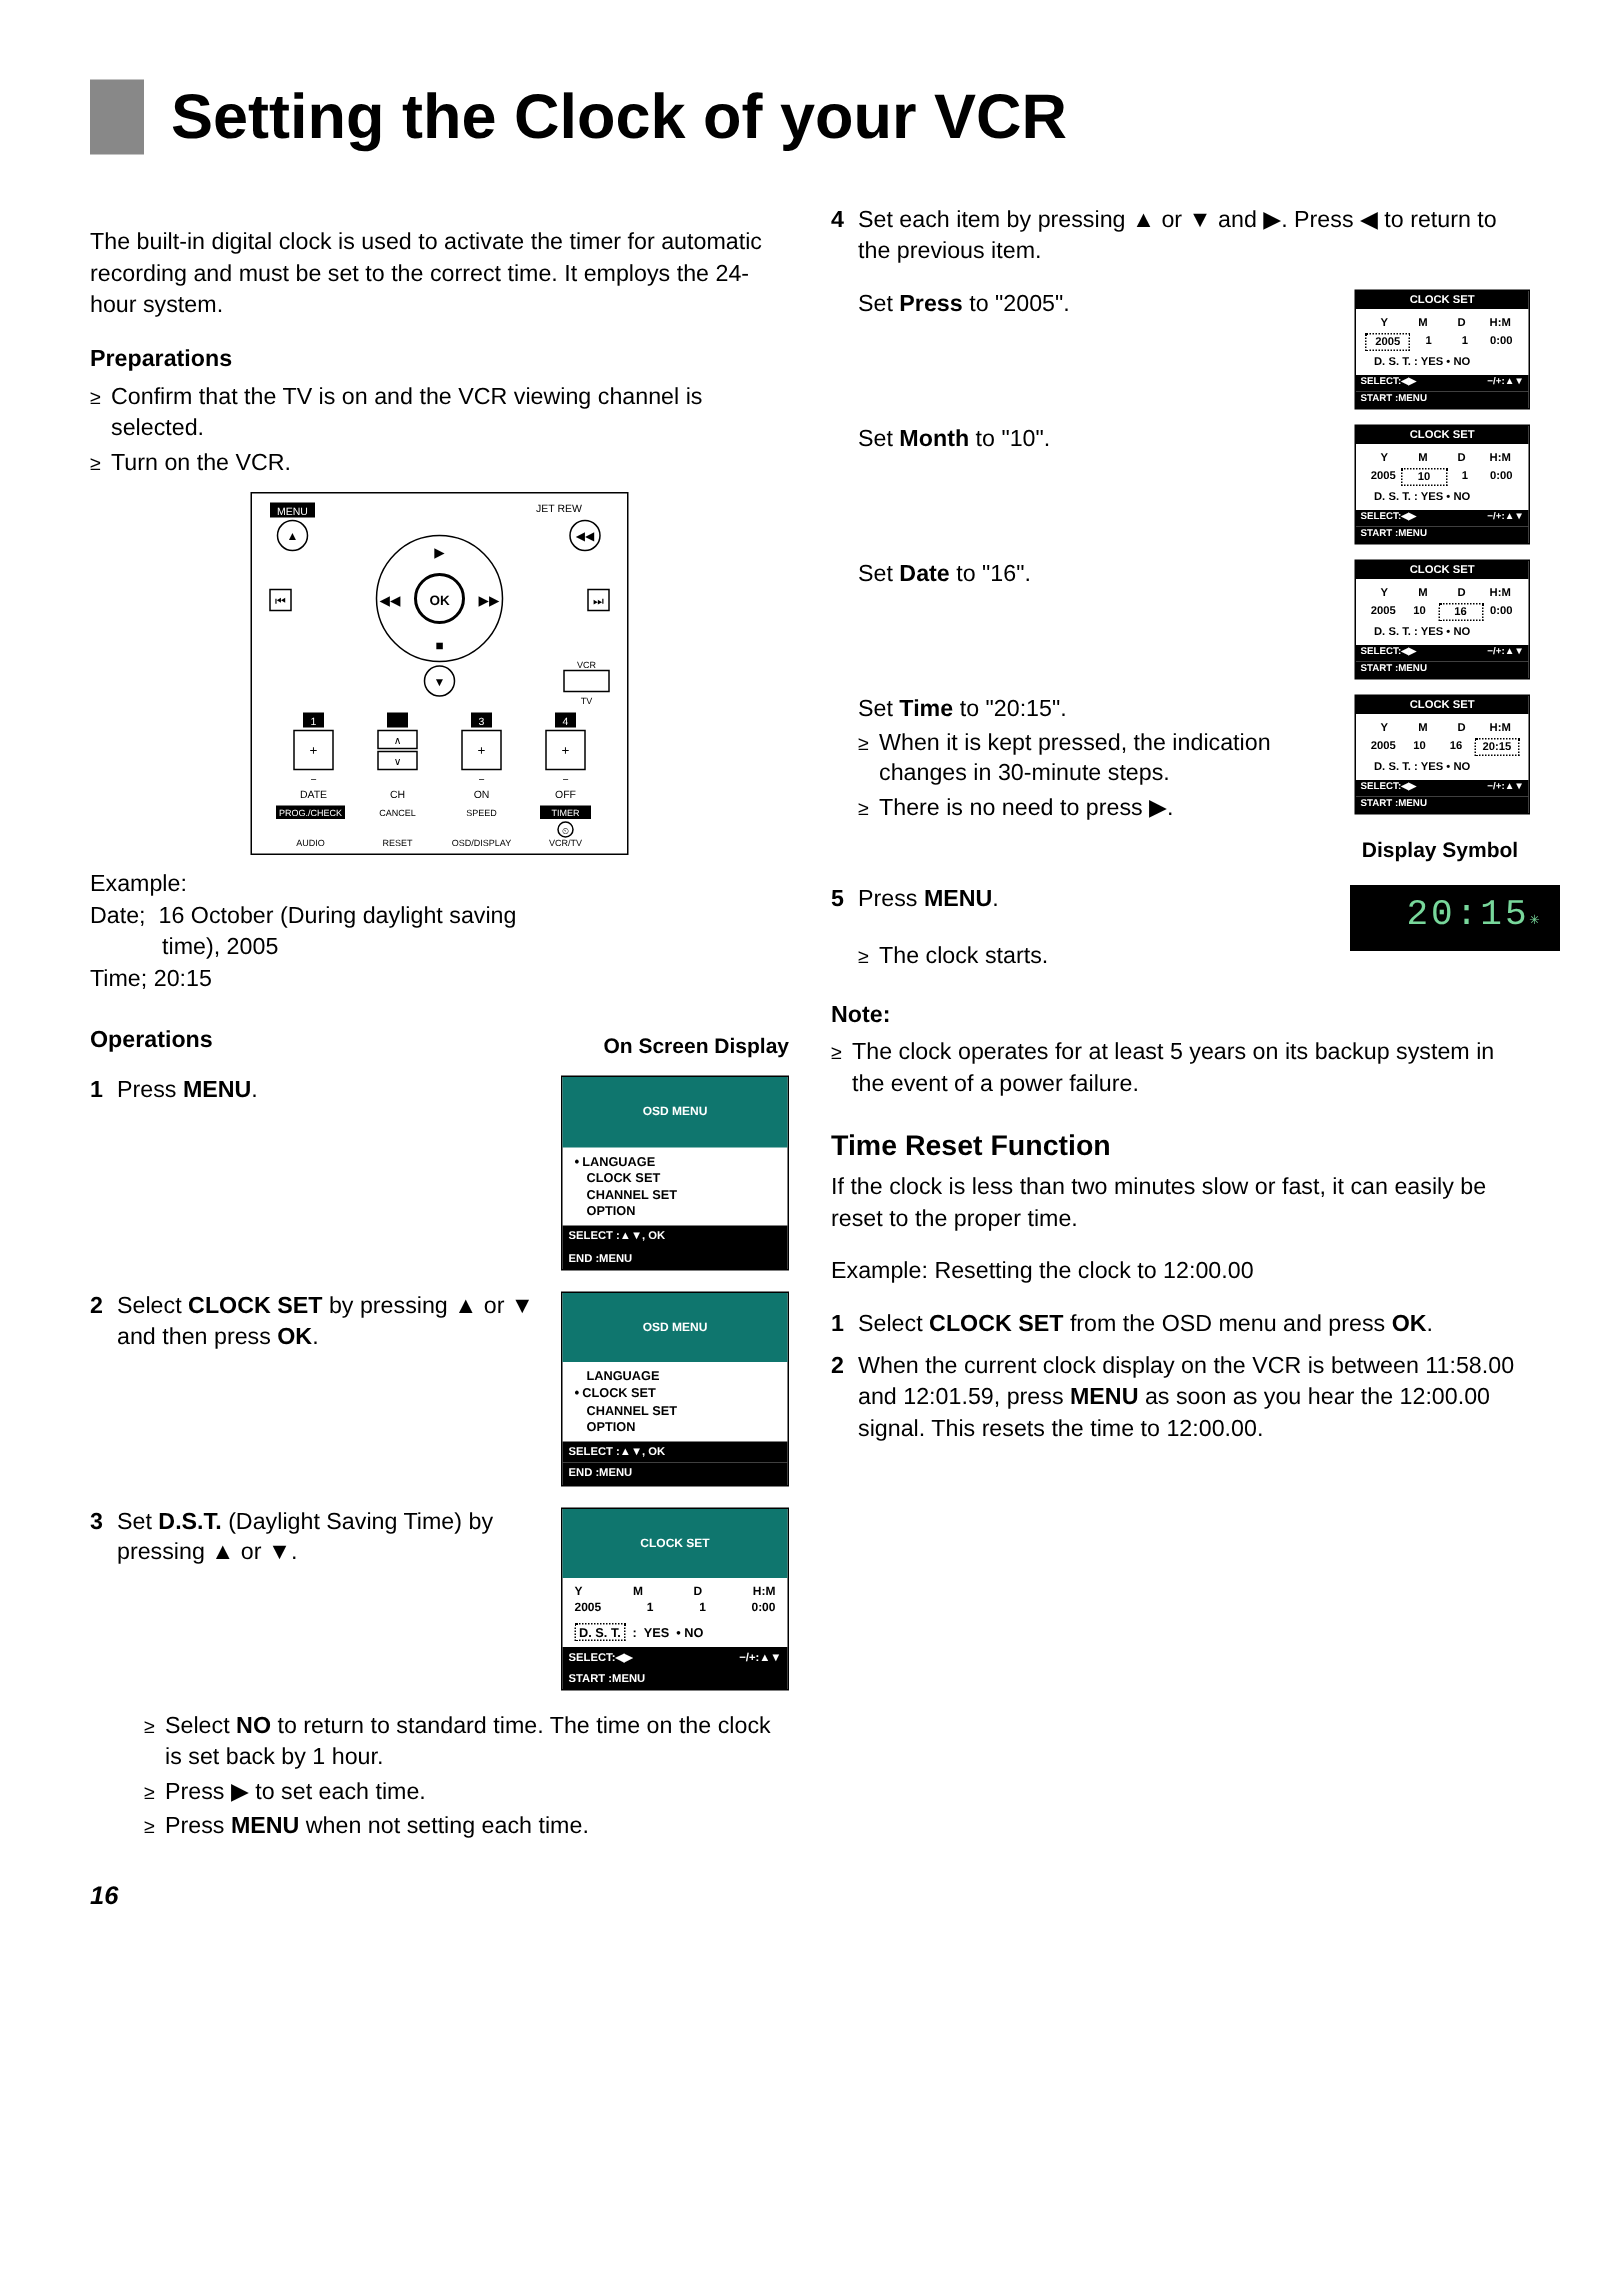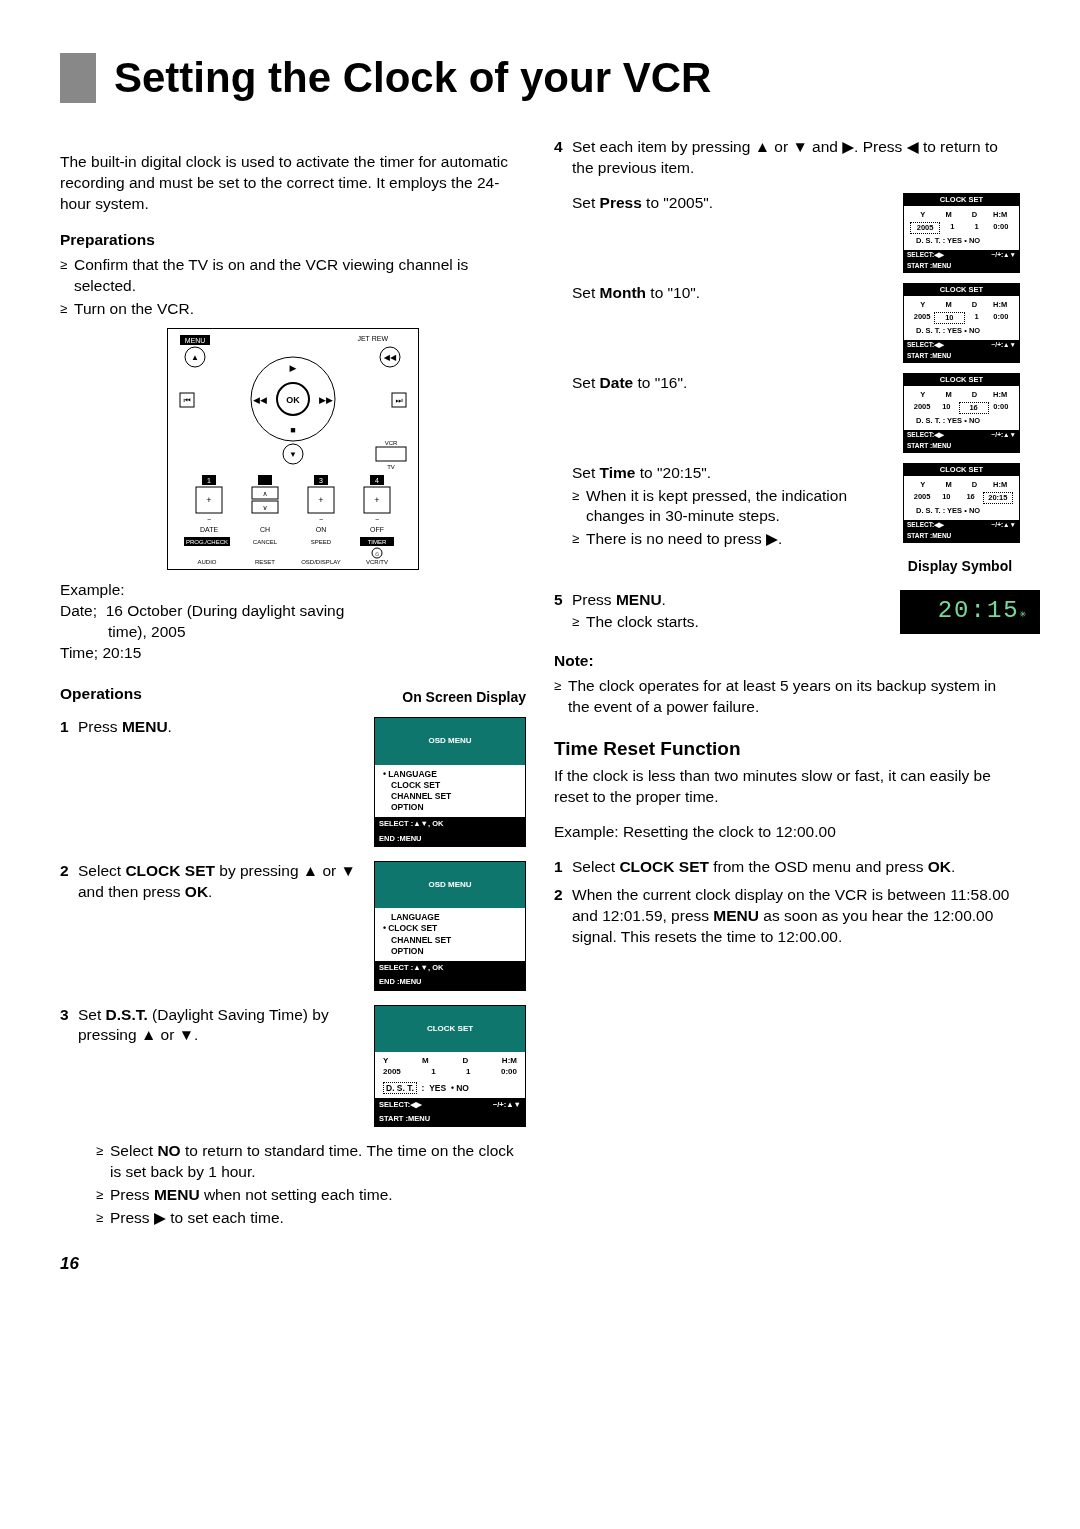--- a/index.html
+++ b/index.html
@@ -386,22 +386,22 @@
                 <span>SELECT:◀▶</span>
                 <span>−/+:▲▼</span>
               </div>
             <div class="foot">
                 <span>START  :MENU</span>
               </div>
           </div>
         </div>
         <ul class="sub-bullets">
           <li>Select <b>NO</b> to return to standard time. The time on the clock is set back by 1 hour.</li>
+          <li>Press ▶ to set each time.</li>
           <li>Press <b>MENU</b> when not setting each time.</li>
-          <li>Press ▶ to set each time.</li>
         </ul>
       </li>
     </ol>
   </div>
 
   <div class="col">
     <div style="position:relative;padding-left:18px;">
       <span class="num" style="position:absolute;left:0;font-weight:bold;">4</span>
       <span>Set each item by pressing ▲ or ▼ and ▶. Press ◀ to return to the previous item.</span>
     </div>
@@ -534,21 +534,21 @@
             </div>
         </div>
         <div class="display-symbol-label" style="margin-top:14px;">Display Symbol</div>
       </div>
     </div>
 
     <div class="timeset-row">
       <div class="left" style="position:relative;padding-left:18px;">
         <span style="position:absolute;left:0;font-weight:bold;">5</span>
         <span>Press <b>MENU</b>.</span>
-        <ul class="bullets" style="margin-top:2px;">
+        <ul class="bullets" style="margin-top:18px;">
           <li>The clock starts.</li>
         </ul>
       </div>
       <div class="right">
         <div class="display-symbol">
           <span style="font-family:'Courier New',monospace;opacity:.9;">20:15<span style="font-size:11px;">✳</span></span>
         </div>
       </div>
     </div>
 

